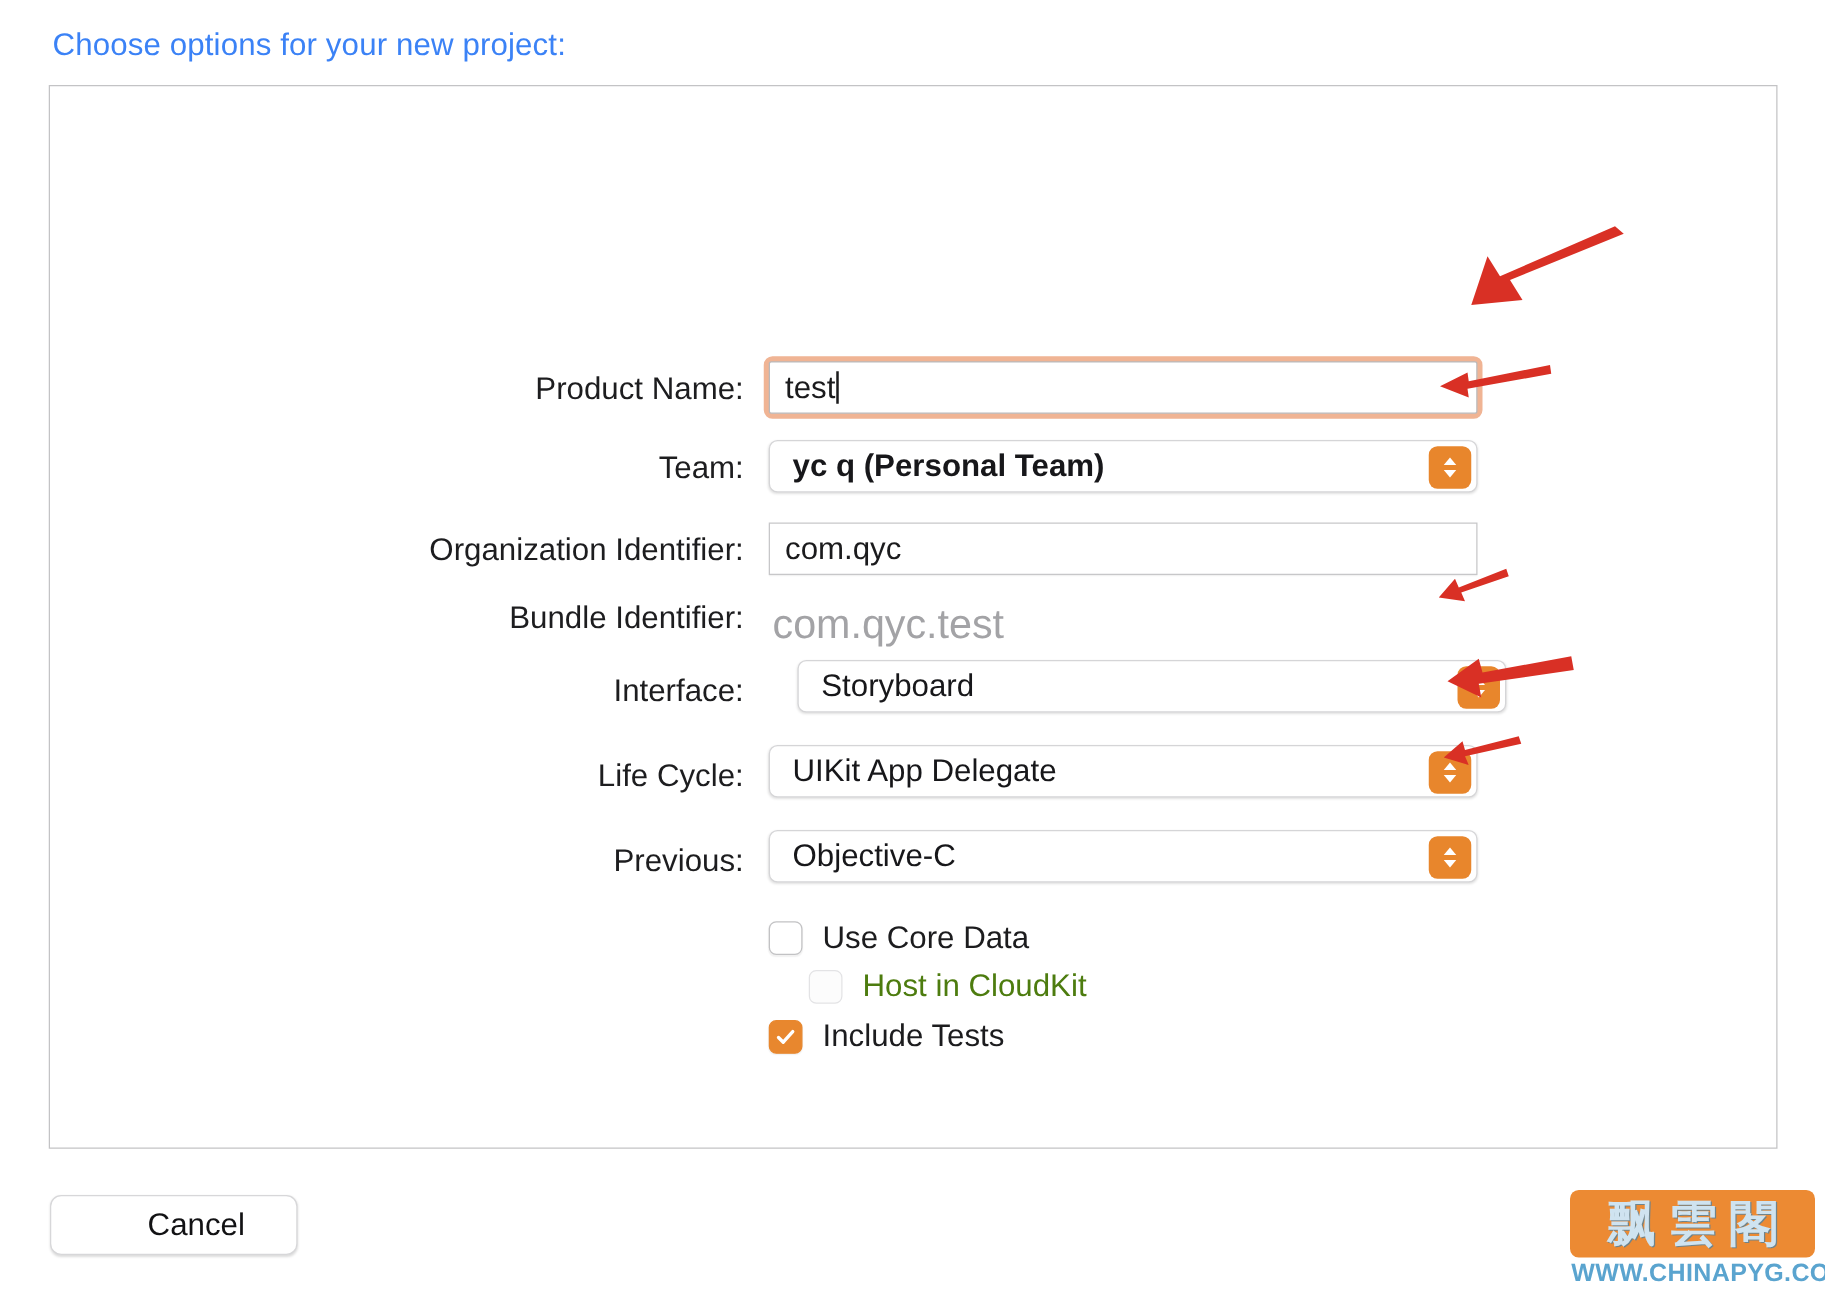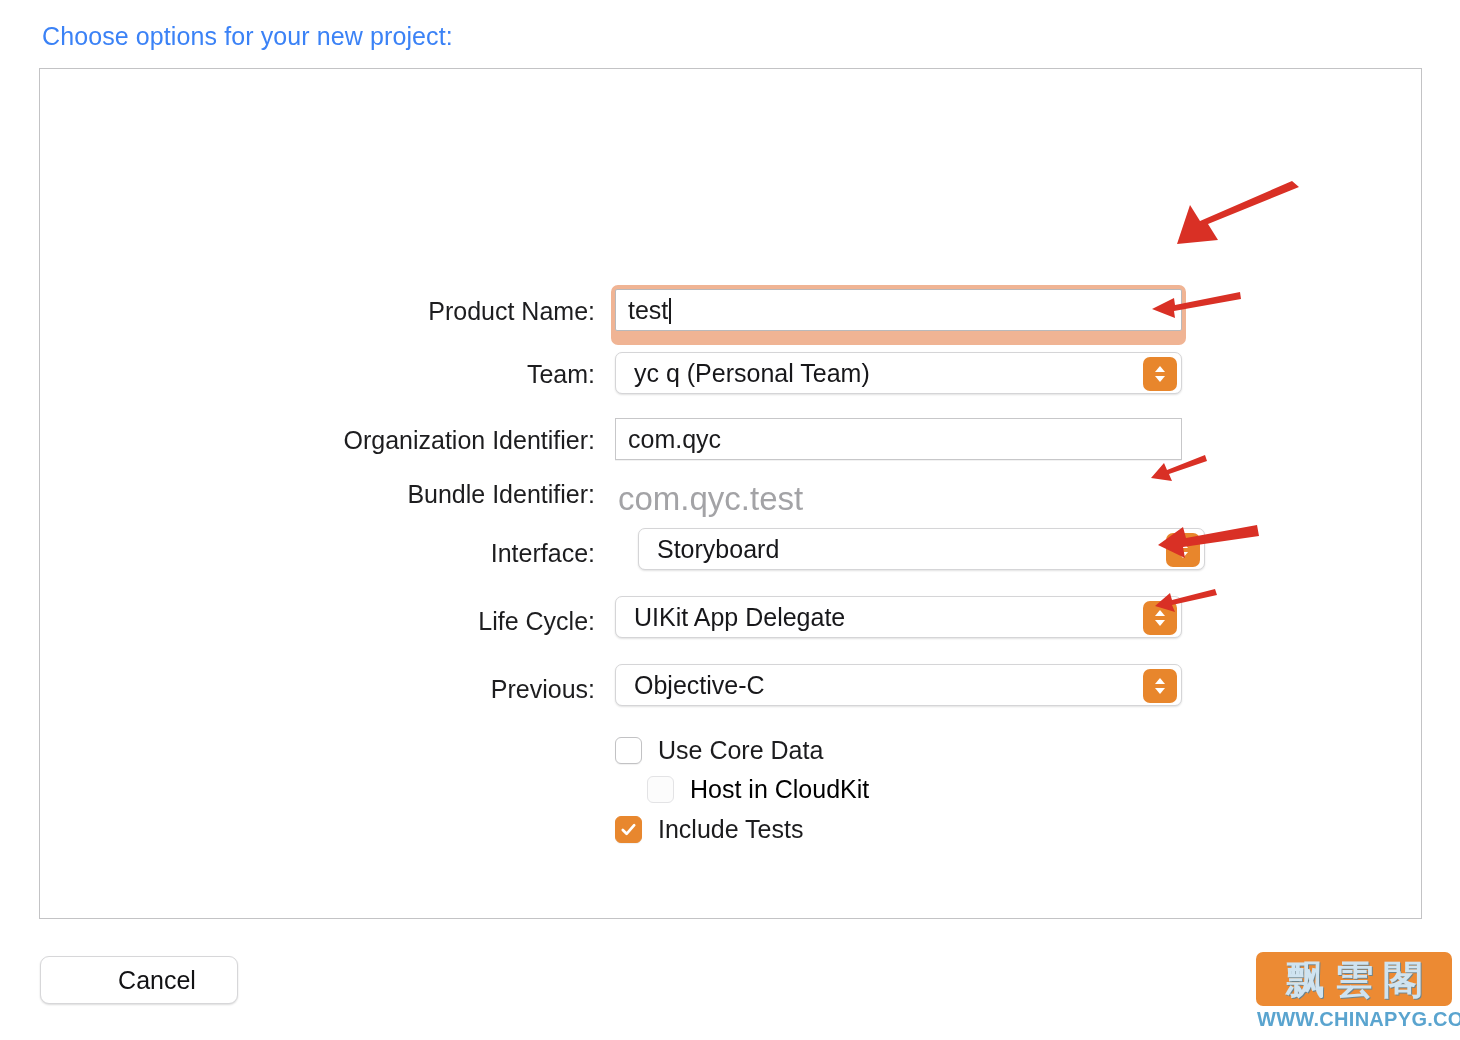--- a/index.html
+++ b/index.html
@@ -93,21 +93,21 @@
     color: #1b1b1d;
     white-space: nowrap;
     overflow: hidden;
     box-shadow: 0 1px 0 rgba(0,0,0,.05);
   }
 
   .focus-ring {
     position: absolute;
     left: 571px;
     width: 575px;
-    height: 60px;
+    height: 50px;
     box-sizing: border-box;
     border: 4px solid #f0b494;
     border-radius: 7px;
     background: #f0b494;
     padding: 0;
   }
   .focus-ring .textfield {
     position: absolute;
     left: 0; top: 0;
     width: 567px;
@@ -194,21 +194,21 @@
     border-color: #e3e3e5;
     background: #fcfcfc;
     box-shadow: none;
   }
   .cb-label {
     font-size: 25px;
     color: #1c1c1e;
     margin-left: 16px;
     white-space: nowrap;
   }
-  .cb-label.disabled { color: #000000; }
+  .cb-label.disabled { color: #4d7c0f; }
 
   
   .btn {
     position: absolute;
     height: 48px;
     box-sizing: border-box;
     border: 1px solid #d7d7d9;
     border-radius: 9px;
     background: #ffffff;
     box-shadow: 0 1px 2px rgba(0,0,0,.14);
@@ -288,21 +288,21 @@
         </div>
         <div class="focus-ring" style="top:66px;">
           <div class="textfield"><span>test</span><span class="caret"></span></div>
         </div>
       </div>
 
       <div class="row">
         <div class="label-col" style="top:143px;">
           <span class="lbl">Team:</span>
         </div>
-        <div class="field-wrap" style="top:133px;">
+        <div class="field-wrap" style="top:133px;font-weight:bold;">
           <div class="popup">
             <span>yc q (Personal Team)</span>
             <span class="stepper">
               <svg width="18" height="22" viewBox="0 0 18 22" aria-hidden="true">
                 <path d="M9 3 L14 9 L4 9 Z" fill="#ffffff"></path>
                 <path d="M9 19 L4 13 L14 13 Z" fill="#ffffff"></path>
               </svg>
             </span>
           </div>
         </div>

